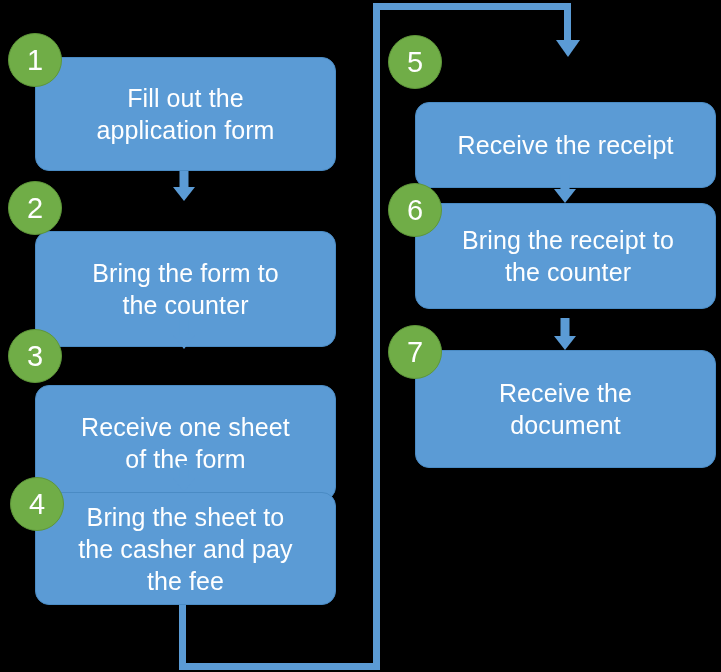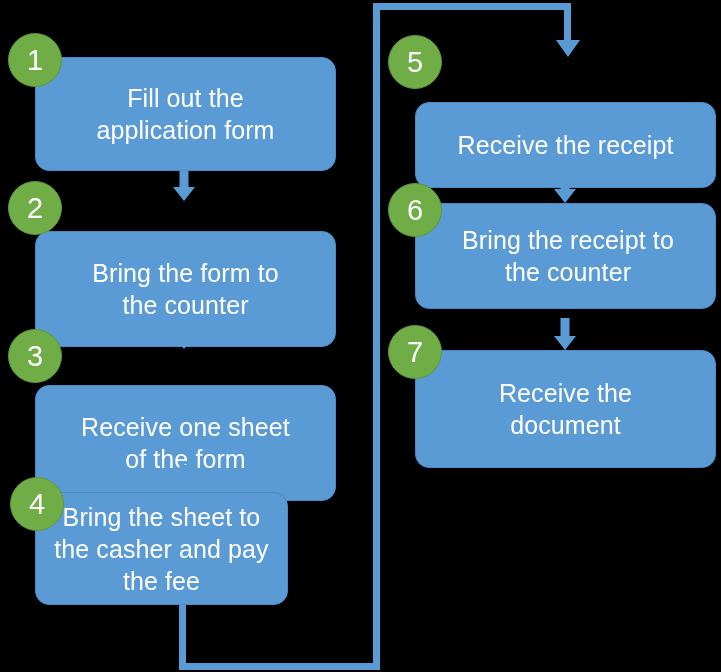--- a/index.html
+++ b/index.html
@@ -129,21 +129,21 @@
   </div>
   <div class="step-badge" style="left:8px; top:329px;">
     <span>3</span>
   </div>
 
   <div class="arrow" style="left:170px; top:465px; width:28px; height:27px;">
     <div class="shaft" style="height:14px;"></div>
     <div class="head"></div>
   </div>
 
-  <div class="step-box" style="left:35px; top:492px; width:253px; height:113px;">
+  <div class="step-box" style="left:35px; top:492px; width:301px; height:113px;">
     <span class="label">Bring the sheet to
 the casher and pay
 the fee</span>
   </div>
   <div class="step-badge" style="left:10px; top:477px;">
     <span>4</span>
   </div>
 
   <div class="conn-seg" style="left:179px; top:604px; width:7px; height:66px;"></div>
 

